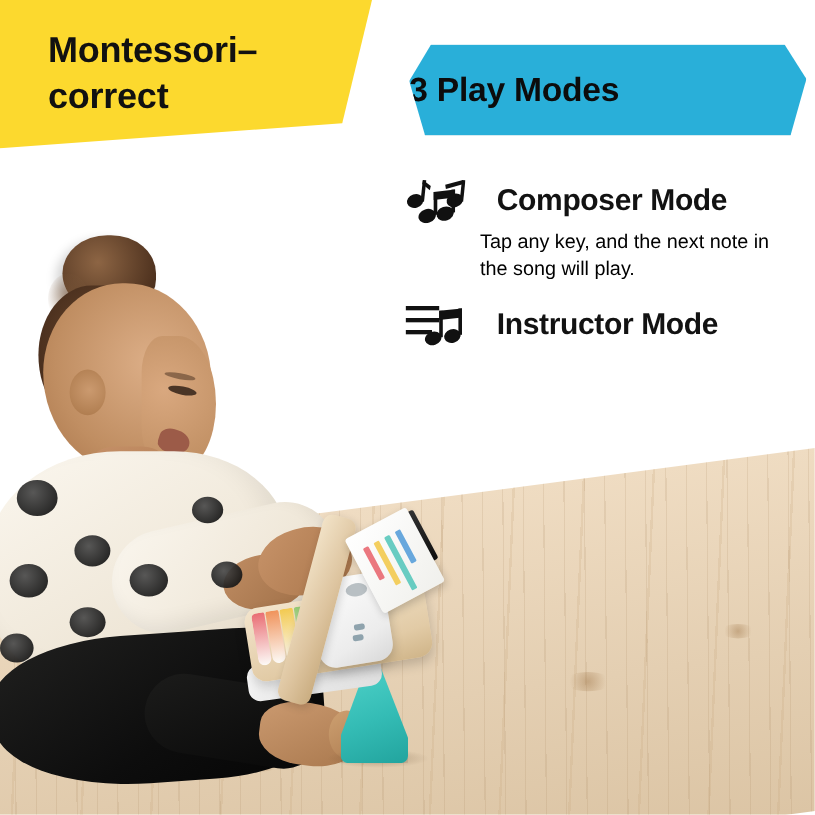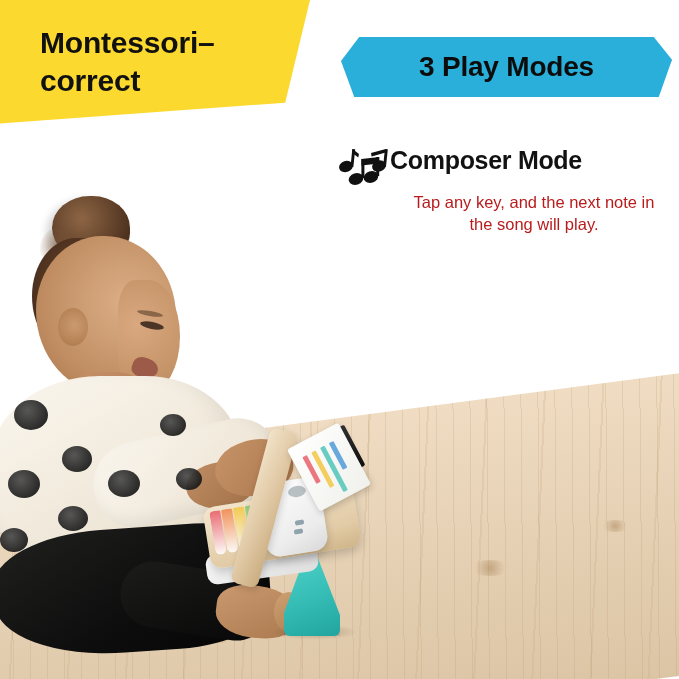--- a/index.html
+++ b/index.html
@@ -278,26 +278,26 @@
     font-weight: bold;
     line-height: 1.28;
     color: #111111;
     letter-spacing: -0.2px;
   }
 
   
   .blue-banner {
     position: absolute;
     left: 341px; top: 37px;
-    width: 331px; height: 60px;
+    width: 331px; height: 76px;
     background: #29afd9;
     clip-path: polygon(5.5% 0%, 94.5% 0%, 100% 38%, 96% 100%, 4% 100%, 0% 40%);
     display: flex;
     align-items: center;
-    justify-content: center;
+    justify-content: flex-start;
     box-shadow: 3px 4px 7px rgba(0,0,0,0.20);
   }
   .blue-text {
     font-size: 28px;
     font-weight: bold;
     color: #0c0c0c;
     letter-spacing: -0.2px;
   }
 
   
@@ -305,21 +305,22 @@
     position: absolute;
     left: 336px; top: 146px;
     width: 336px;
   }
   .mode {
     position: relative;
     margin-bottom: 14px;
   }
   .mode-head {
     display: flex;
-    gap: 0;
+    align-items: center;
+    gap: 24px;
     height: 42px;
   }
   .mode-icon {
     width: 54px;
     min-width: 54px;
     height: 40px;
     display: flex;
     align-items: center;
     justify-content: center;
   }
@@ -327,23 +328,22 @@
     font-size: 25px;
     font-weight: bold;
     color: #121212;
     letter-spacing: -0.3px;
   }
   .mode-desc {
     margin-left: 64px;
     margin-top: 3px;
     font-size: 16.5px;
     line-height: 1.34;
-    color: #b91c1c;
+    color: #000000;
     max-width: 268px;
-    text-align: center;
   }
 </style>
 </head>
 <body>
 
 <div id="page">
 
   <div class="photo">
     <div class="wallfade"></div>
     <div class="floor"></div>
@@ -439,16 +439,33 @@
         </span>
         <span class="mode-title">Composer Mode</span>
       </div>
       <div class="mode-desc">Tap any key, and the next note in the song will play.</div>
     </div>
 
     <div class="mode">
     </div>
 
     <div class="mode">
+      <div class="mode-head">
+        <span class="mode-icon">
+          <svg width="50" height="38" viewBox="0 0 50 38">
+            <g fill="#111111">
+              <rect x="0" y="4" width="28" height="3.6"></rect>
+              <rect x="0" y="14" width="28" height="3.6"></rect>
+              <rect x="0" y="24" width="22" height="3.6"></rect>
+              <ellipse cx="23" cy="31" rx="7" ry="5.6" transform="rotate(-18 23 31)"></ellipse>
+              <ellipse cx="39" cy="29" rx="7" ry="5.6" transform="rotate(-18 39 29)"></ellipse>
+              <rect x="28" y="8" width="3" height="22"></rect>
+              <rect x="44" y="6" width="3" height="22"></rect>
+              <path d="M28 8 L47 6 L47 13.6 L28 15.6 Z"></path>
+            </g>
+          </svg>
+        </span>
+        <span class="mode-title">Instructor Mode</span>
+      </div>
     </div>
 
   </div>
 </div>
 
 </body></html>

